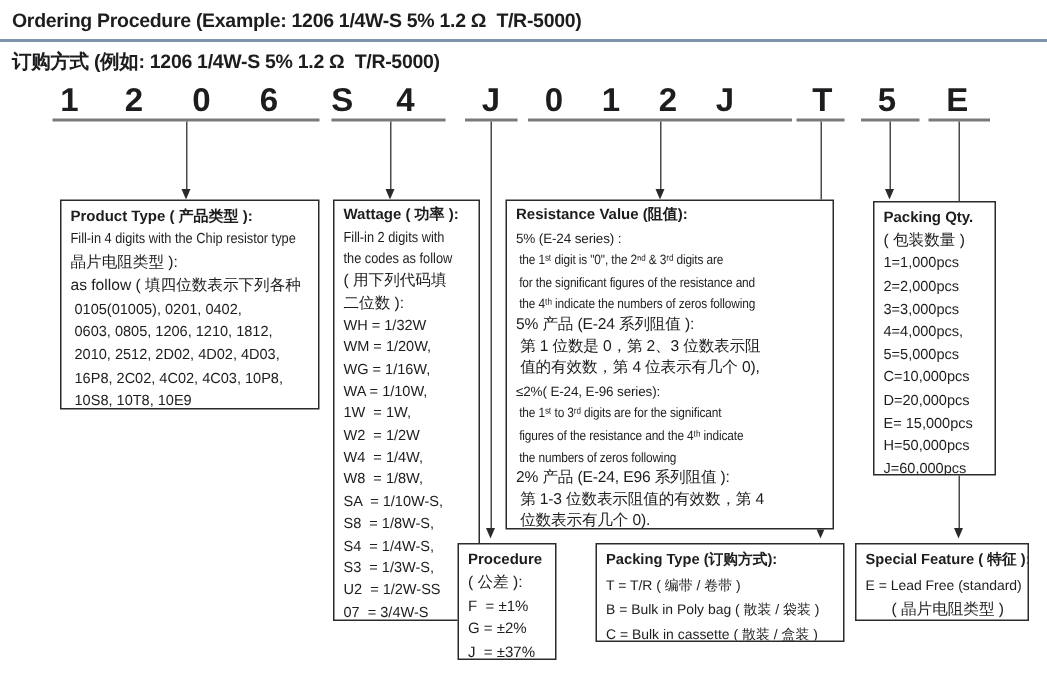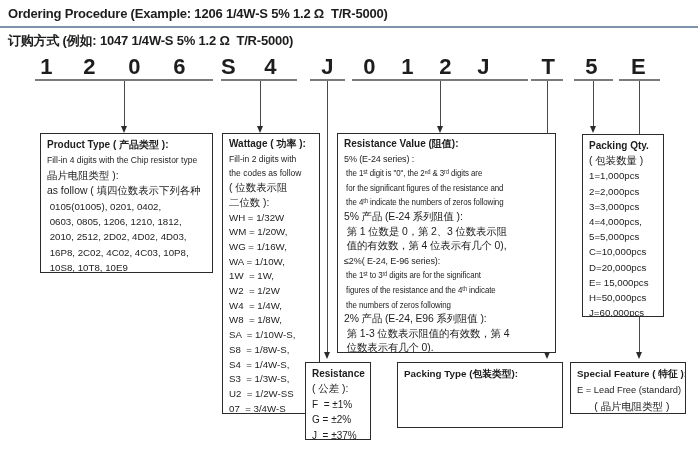--- a/index.html
+++ b/index.html
@@ -31,21 +31,21 @@
   .b-spec{font-size:9.3px;line-height:16.4px;}
   .b-spec .btitle{font-size:9.8px;}
 </style>
 </head>
 <body>
 
 <div class="page">
 
   <div class="title" style="top:6px;">Ordering Procedure (Example: 1206 1/4W-S 5% 1.2 Ω  T/R-5000)</div>
   <div class="divider"></div>
-  <div class="title" style="top:32px;">订购方式 (例如: 1047 1/4W-S 5% 1.2 Ω  T/R-5000)</div>
+  <div class="title" style="top:32px;">订购方式 (例如: 1206 1/4W-S 5% 1.2 Ω  T/R-5000)</div>
 
   <span class="codechar" style="left:33px;">1</span>
   <span class="codechar" style="left:76px;">2</span>
   <span class="codechar" style="left:121px;">0</span>
   <span class="codechar" style="left:166px;">6</span>
   <span class="codechar" style="left:215px;">S</span>
   <span class="codechar" style="left:257px;">4</span>
   <span class="codechar" style="left:314px;">J</span>
   <span class="codechar" style="left:356px;">0</span>
   <span class="codechar" style="left:394px;">1</span>
@@ -91,21 +91,21 @@
         <div class="ln"> 16P8, 2C02, 4C02, 4C03, 10P8,</div>
         <div class="ln"> 10S8, 10T8, 10E9</div>
       </div>
   </div>
 
   <div class="bx b-wattage" style="left:222px;top:133px;width:98px;height:281px;">
     <div class="btitle">Wattage ( 功率 ):</div>
     <div>
         <div class="ln cond">Fill-in 2 digits with</div>
         <div class="ln cond">the codes as follow</div>
-        <div class="ln zh">( 位数表示阻</div>
+        <div class="ln zh">( 用下列代码填</div>
         <div class="ln zh">二位数 ):</div>
         <div class="ln">WH = 1/32W</div>
         <div class="ln">WM = 1/20W,</div>
         <div class="ln">WG = 1/16W,</div>
         <div class="ln">WA = 1/10W,</div>
         <div class="ln">1W  = 1W,</div>
         <div class="ln">W2  = 1/2W</div>
         <div class="ln">W4  = 1/4W,</div>
         <div class="ln">W8  = 1/8W,</div>
         <div class="ln">SA  = 1/10W-S,</div>
@@ -148,31 +148,36 @@
         <div class="ln">5=5,000pcs</div>
         <div class="ln">C=10,000pcs</div>
         <div class="ln">D=20,000pcs</div>
         <div class="ln">E= 15,000pcs</div>
         <div class="ln">H=50,000pcs</div>
         <div class="ln">J=60,000pcs</div>
       </div>
   </div>
 
   <div class="bx b-tol" style="left:305px;top:362px;width:66px;height:78px;">
-    <div class="btitle">Resistance</div>
+    <div class="btitle">Procedure</div>
     <div>
         <div class="ln zh">( 公差 ):</div>
         <div class="ln">F  = ±1%</div>
         <div class="ln">G = ±2%</div>
         <div class="ln">J  = ±37%</div>
       </div>
   </div>
 
   <div class="bx b-ptype" style="left:397px;top:362px;width:166px;height:66px;">
-    <div class="btitle">Packing Type (包装类型):</div>
+    <div class="btitle">Packing Type (订购方式):</div>
+    <div>
+        <div class="ln">T = T/R ( 编带 / 卷带 )</div>
+        <div class="ln">B = Bulk in Poly bag ( 散装 / 袋装 )</div>
+        <div class="ln">C = Bulk in cassette ( 散装 / 盒装 )</div>
+      </div>
   </div>
 
   <div class="bx b-spec" style="left:570px;top:362px;width:116px;height:52px;">
     <div class="btitle">Special Feature ( 特征 ):</div>
     <div>
         <div class="ln">E = Lead Free (standard)</div>
         <div class="ln zh">      ( 晶片电阻类型 )</div>
       </div>
   </div>
 

